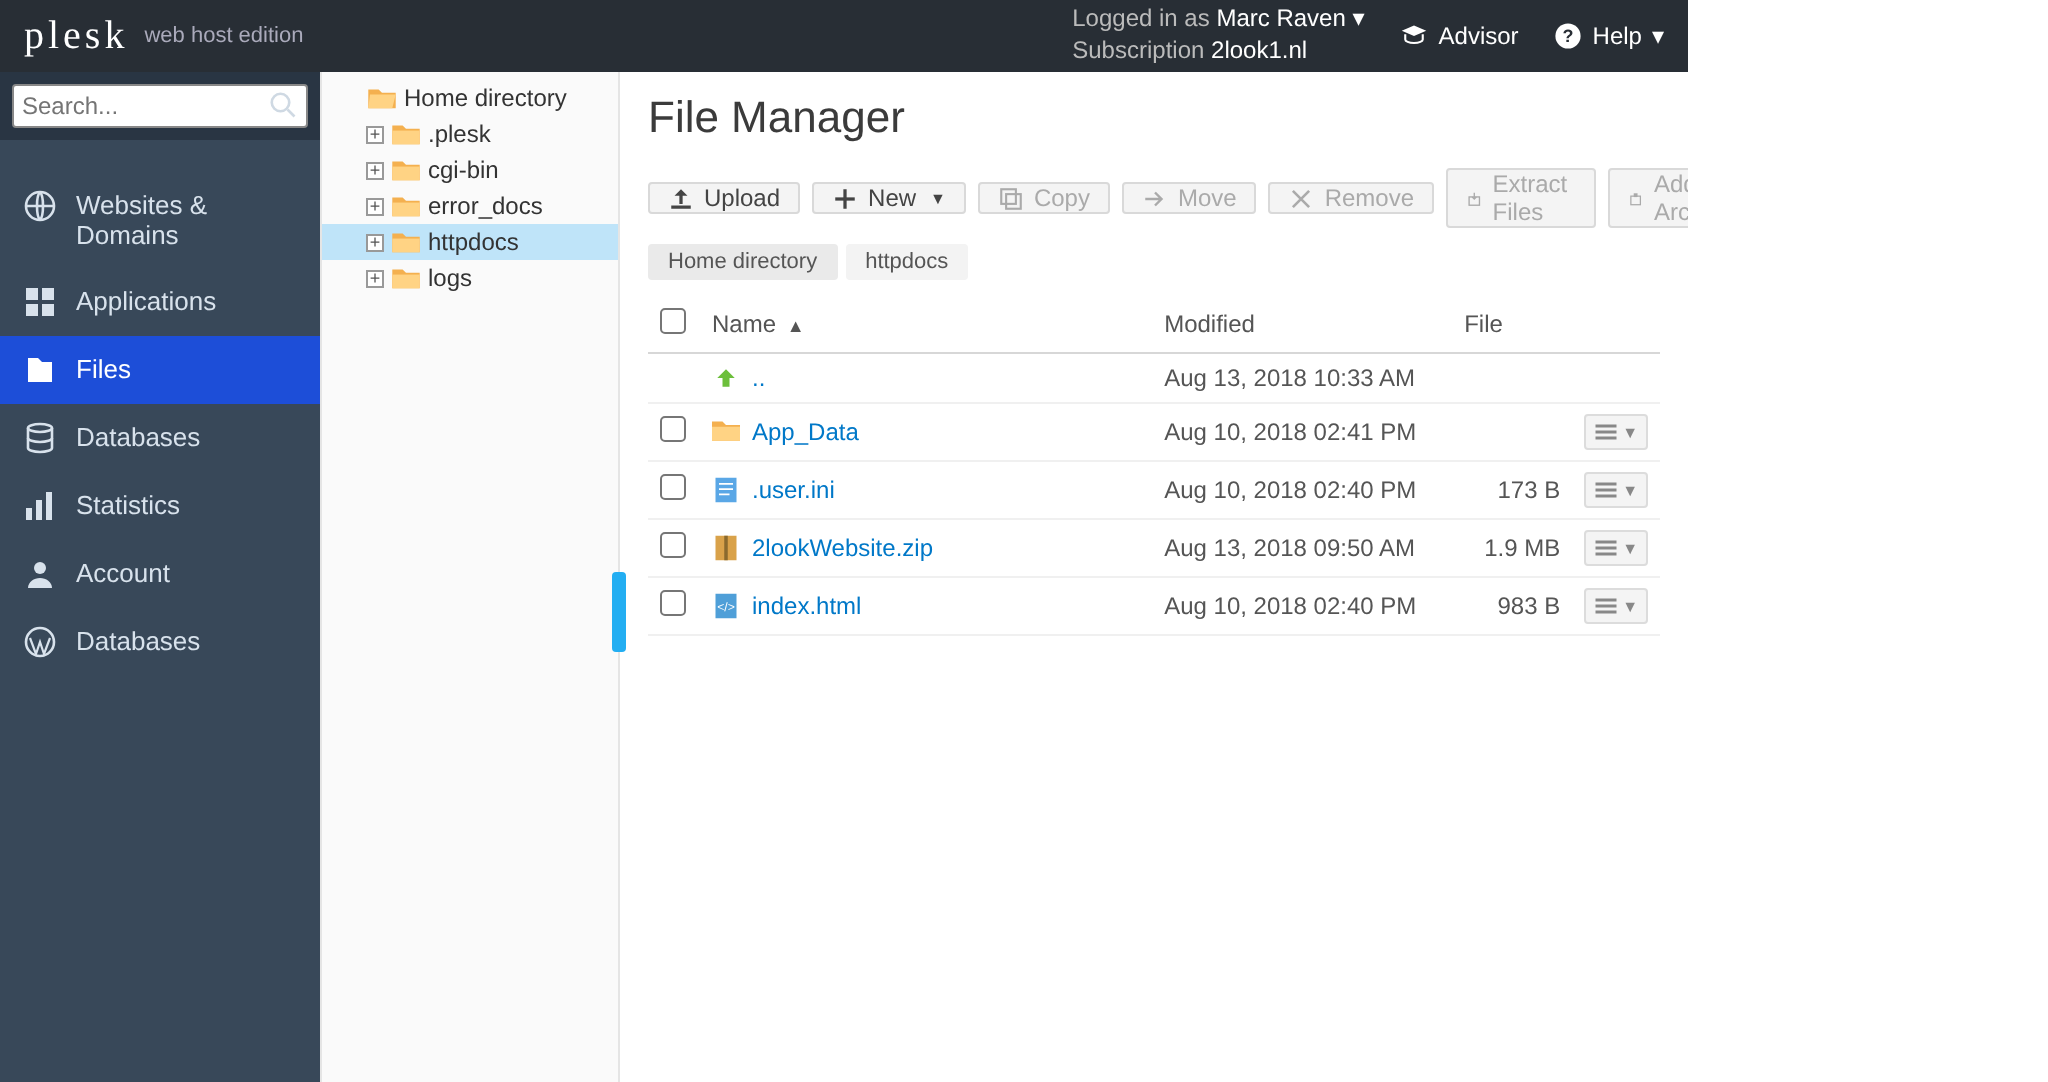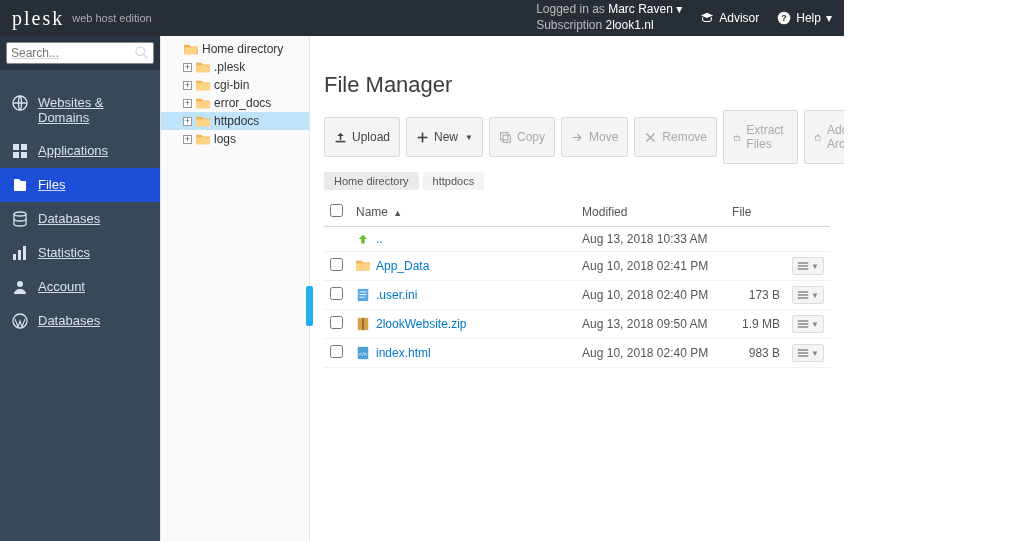--- a/index.html
+++ b/index.html
@@ -13,45 +13,45 @@
 .header-right { margin-left: auto; display: flex; align-items: center; gap: 18px; font-size: 12px; }
 .login-block { text-align: left; line-height: 1.3; color: #bbb; }
 .login-block .white { color: #fff; }
 .hlink { color: #fff; display: flex; align-items: center; gap: 5px; cursor: pointer; }
 .hlink svg { width: 14px; height: 14px; fill: #fff; }
 
 
 .body { flex: 1; display: flex; min-height: 0; }
 
 
-.nav { width: 160px; background: #384859; color: #cfd9e3; display: flex; flex-direction: column; text-decoration: underline; }
+.nav { width: 160px; background: #384859; color: #cfd9e3; display: flex; flex-direction: column; }
 .search-wrap { background:#293543; padding: 6px; }
 .search-box { display:flex; align-items:center; background:#fff; border:1px solid #888; border-radius:2px; height:22px; padding:0 4px; }
 .search-box input { border:none; outline:none; font-size:12px; flex:1; width:100%; background:transparent; }
 .search-box svg { width:14px; height:14px; fill:#555; }
 .nav-item { padding: 9px 12px; display:flex; align-items:flex-start; gap:10px; cursor:pointer; color:#d8e2ec; }
 .nav-item.spacer-top { margin-top: 16px; }
 .nav-item.active { background:#1d4ed8; color:#fff; }
 .nav-item svg { width:16px; height:16px; fill:currentColor; flex-shrink:0; }
 
 
 .tree { width: 150px; background:#fafafa; border-left:1px solid #e5e5e5; border-right:1px solid #e5e5e5; padding:4px 0; position:relative; }
 .tree-item { display:flex; align-items:center; gap:4px; padding:2px 6px 2px 10px; cursor:pointer; font-size:12px; color:#333; }
 .tree-item.depth1 { padding-left:22px; }
 .tree-item.selected { background:#bfe4f9; }
 .tree-exp { width:9px; height:9px; border:1px solid #999; font-size:9px; line-height:7px; text-align:center; color:#555; background:#fff; flex-shrink:0; }
 .tree-noexp { width:9px; height:9px; flex-shrink:0; }
 .folder-icon { width:14px; height:12px; flex-shrink:0; }
 .collapse-handle { position:absolute; right:-4px; top:250px; width:7px; height:40px; background:#23aef2; border-radius:2px; cursor:pointer; }
 
 
-.main { flex:1; padding:10px 14px; overflow:auto;margin-top:26px; }
+.main { flex:1; padding:10px 14px; overflow:auto; }
 .page-title { font-size:22px; color:#3b3b3b; font-weight:400; margin-bottom:12px; }
 .toolbar { display:flex; align-items:center; gap:6px; margin-bottom:8px; }
-.tbtn { display:flex; align-items:center; gap:5px; background:#f4f4f4; border:1px solid #d9d9d9; border-radius:2px; padding:12px 9px; font-size:12px; color:#444; cursor:pointer; }
+.tbtn { display:flex; align-items:center; gap:5px; background:#f4f4f4; border:1px solid #d9d9d9; border-radius:2px; padding:0 9px; font-size:12px; color:#444; cursor:pointer; }
 .tbtn.disabled { color:#aaa; cursor:default; }
 .tbtn svg { width:13px; height:13px; fill:currentColor; }
 .tbtn .caret { font-size:8px; margin-left:2px; }
 .settings-btn { margin-left:auto; }
 .breadcrumb { display:flex; gap:4px; margin-bottom:8px; }
 .crumb { background:#eaeaea; border-radius:2px; padding:3px 10px; font-size:11px; color:#555; cursor:pointer; }
 .crumb:last-child { background:#f3f3f3; }
 
 
 .table { width:100%; border-collapse:collapse; }

